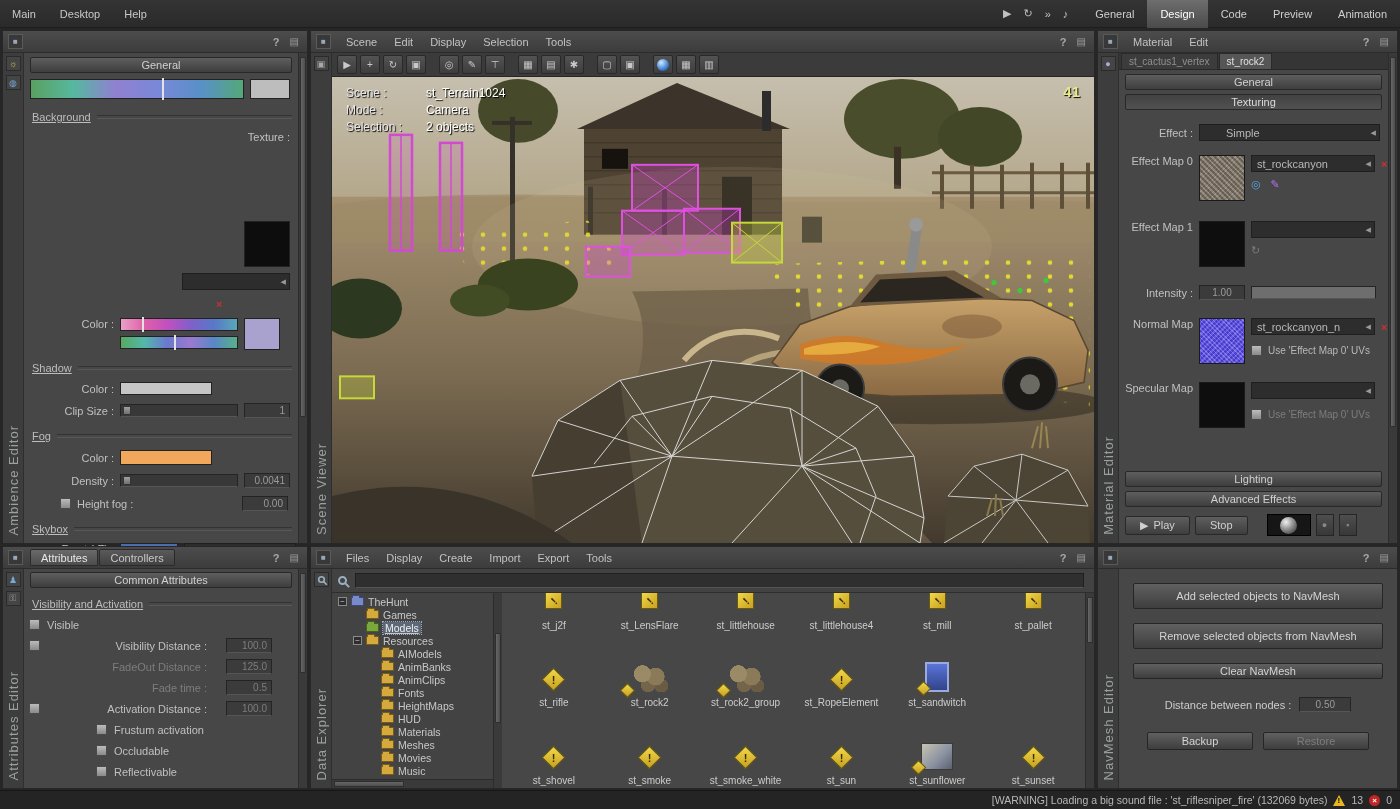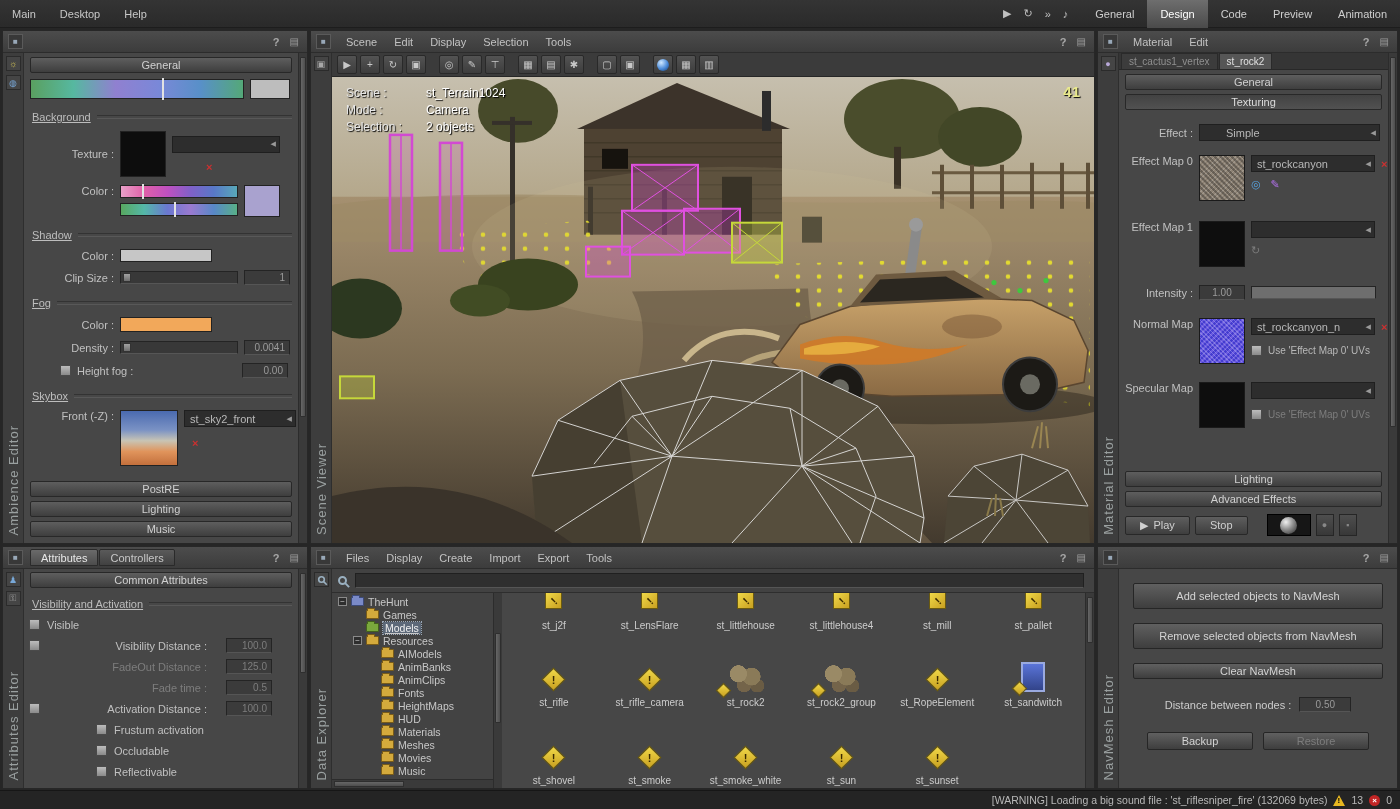--- a/index.html
+++ b/index.html
@@ -192,21 +192,21 @@
         </div>
       <div class="row">
         <div class="gradA">
             <span class="marker" style="left:62%;"></span>
           </div>
         <div class="swatch" style="width:40px;height:20px;background:#bdbdbd;"></div>
       </div>
       <div class="group">
           <span>Background</span>
         </div>
-      <div class="row" style="align-items:center;">
+      <div class="row" style="align-items:flex-end;flex-direction:column;">
         <span class="lbl">Texture :</span>
         <div class="swatch texswatch"></div>
         <div style="display:flex;flex-direction:column;gap:8px;flex:1;">
           <div class="dd" style="width:108px;"></div>
           <span class="redx" style="margin-left:34px;">×</span>
         </div>
       </div>
       <div class="row" style="align-items:flex-start;">
         <span class="lbl">Color :</span>
         <div style="display:flex;flex-direction:column;gap:5px;width:118px;">
@@ -811,24 +811,20 @@
                 <div class="gicon diamond"></div>
                 <div class="glabel">st_pallet</div>
               </div>
           </div>
           <div class="grow grow2">
             <div class="gitem">
                 <div class="diamond"></div>
                 <div class="glabel">st_rifle</div>
               </div>
             <div class="gitem">
-                <div class="diamond"></div>
-                <div class="glabel">st_rifle_camera</div>
-              </div>
-            <div class="gitem">
                 <div class="imgthumb rockthumb">
                   <span class="minidiamond"></span>
                 </div>
                 <div class="glabel">st_rock2</div>
               </div>
             <div class="gitem">
                 <div class="imgthumb rockthumb">
                   <span class="minidiamond"></span>
                 </div>
                 <div class="glabel">st_rock2_group</div>
@@ -853,20 +849,26 @@
                 <div class="diamond"></div>
                 <div class="glabel">st_smoke</div>
               </div>
             <div class="gitem">
                 <div class="diamond"></div>
                 <div class="glabel">st_smoke_white</div>
               </div>
             <div class="gitem">
                 <div class="diamond"></div>
                 <div class="glabel">st_sun</div>
+              </div>
+            <div class="gitem">
+                <div class="imgthumb boxthumb">
+                  <span class="minidiamond"></span>
+                </div>
+                <div class="glabel">st_sunflower</div>
               </div>
             <div class="gitem">
                 <div class="diamond"></div>
                 <div class="glabel">st_sunset</div>
               </div>
           </div>
         </div>
         <div class="vscroll">
             <div class="vthumb" style="top:4px;height:46px;"></div>
           </div>

